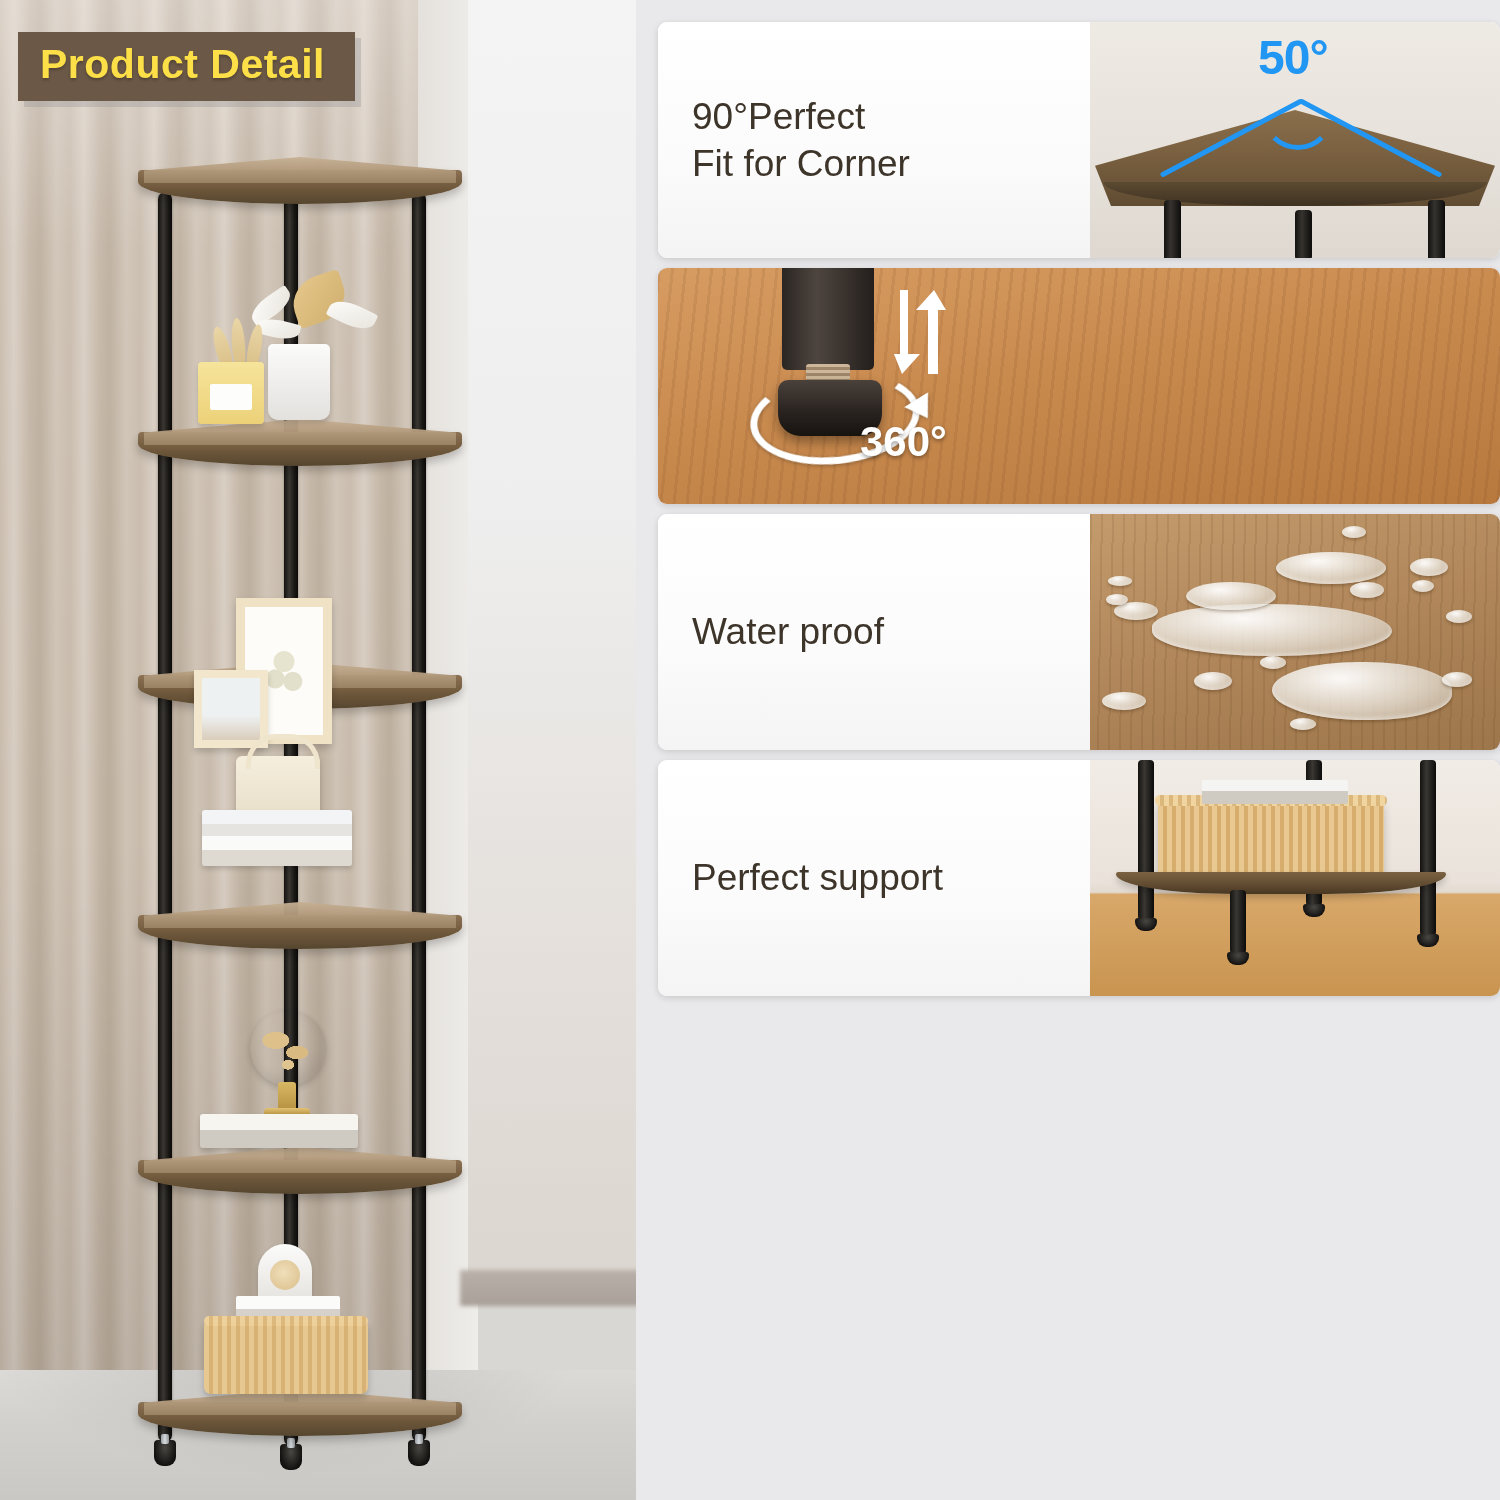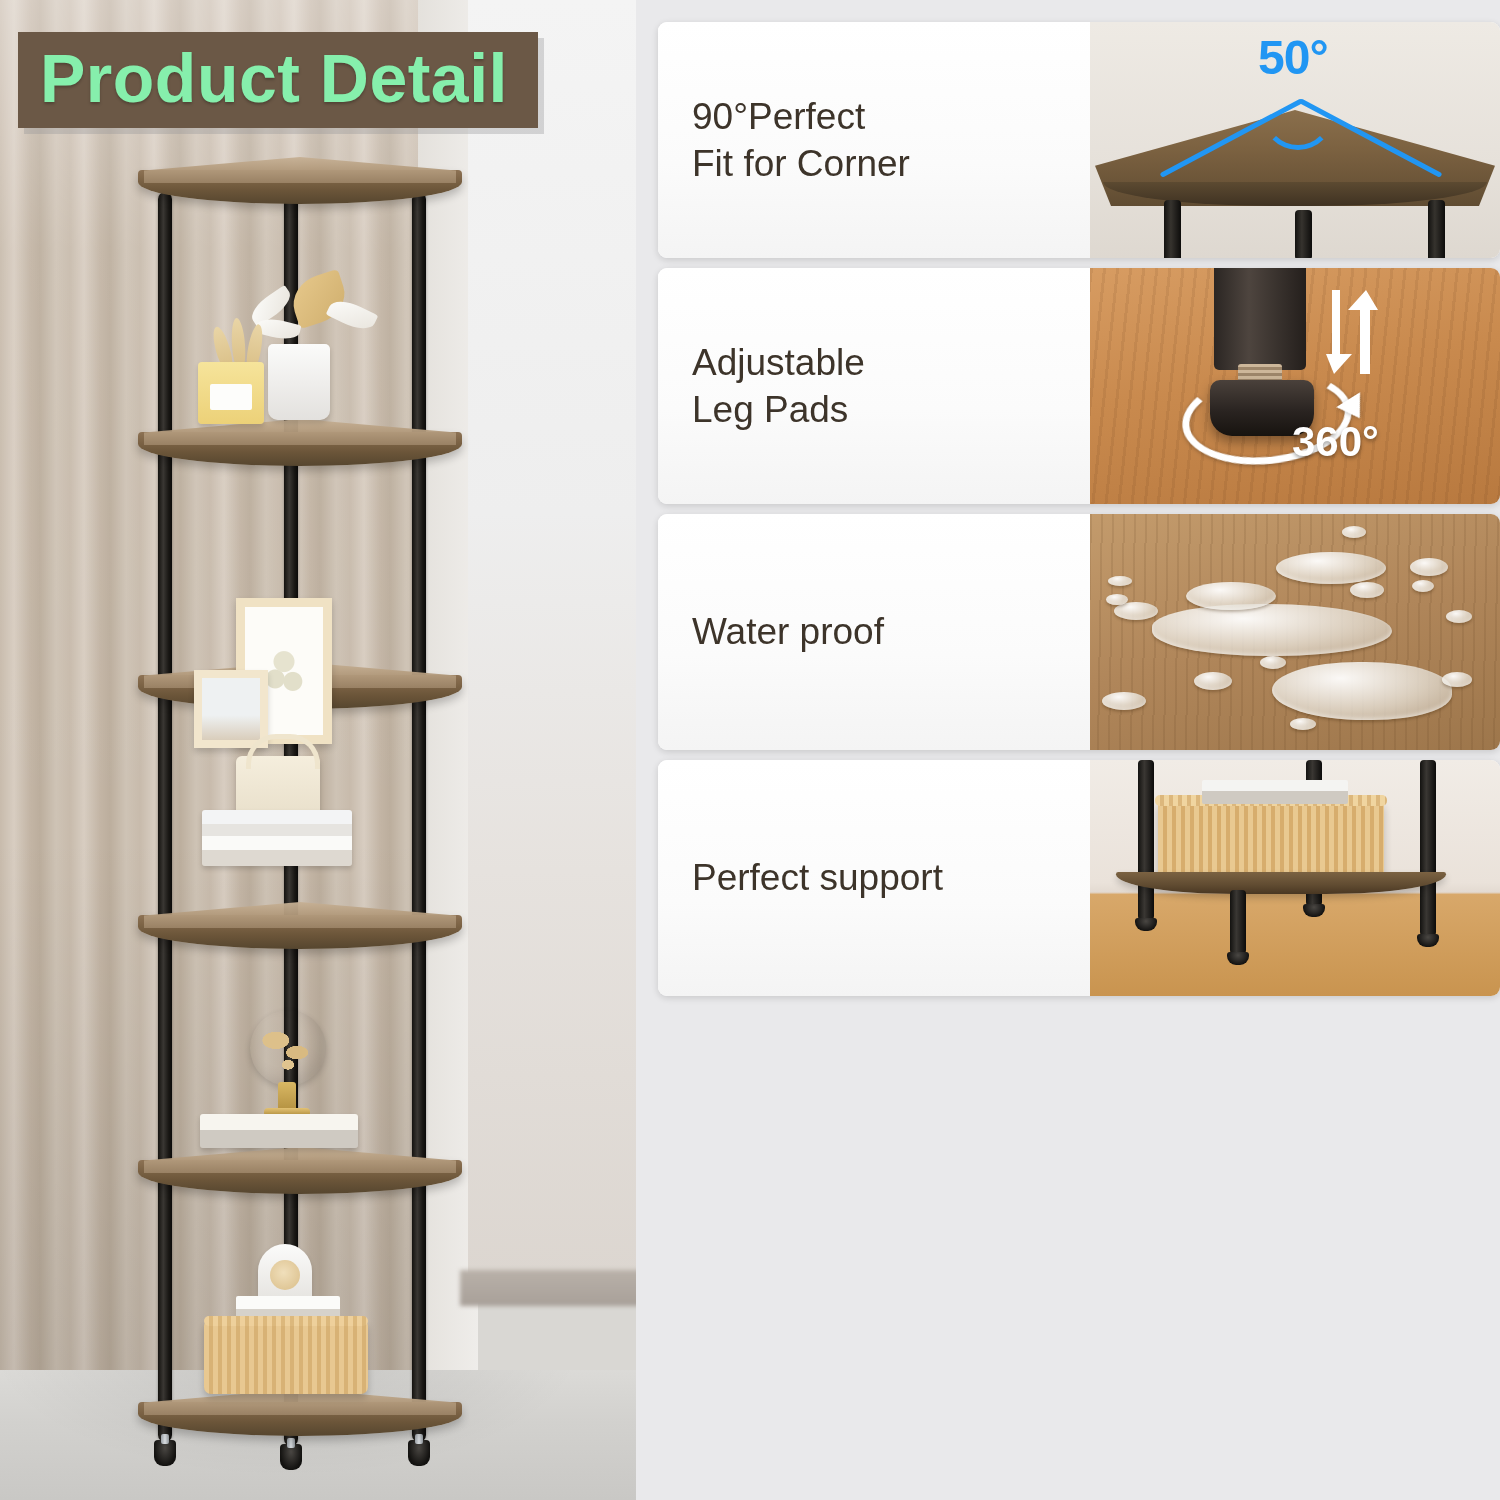--- a/index.html
+++ b/index.html
@@ -226,22 +226,22 @@
 
   
   .banner {
     position:absolute; left:18px; top:32px; z-index:20;
     background:#6b5846;
     padding:12px 30px 16px 22px;
     box-shadow:6px 6px 0 rgba(150,150,152,.35);
   }
   .banner span {
     display:block;
-    color:#86efac;
-    font-size:68px;
+    color:#fde047;
+    font-size:41px;
     font-weight:bold;
     letter-spacing:.5px;
     line-height:1;
     text-shadow:0 2px 3px rgba(0,0,0,.25);
   }
 
   
   .features {
     position:relative; width:864px; height:1500px;
     background:#e9e9eb;
@@ -563,24 +563,20 @@
         <div class="leg" style="left:205px;top:188px;height:50px"></div>
         <div class="leg" style="left:338px"></div>
         <div class="ang-line" style="left:210px;top:76px;width:160px;transform:rotate(28deg)"></div>
         <div class="ang-line" style="left:212px;top:76px;width:160px;transform:rotate(152deg)"></div>
         <div class="ang-arc" style="left:172px;top:56px"></div>
         <span class="ang-text" style="left:168px;top:8px">50°</span>
       </div>
     </div>
 
     <div class="card">
-      <div class="label">
-        <h3>Adjustable
-Leg Pads</h3>
-      </div>
       <div class="photo ph-leg">
         <div class="wood"></div>
         <div class="post"></div>
         <div class="screw"></div>
         <div class="pad"></div>
         <div class="rot-circle"></div>
         <div class="rot-arrow"></div>
         <svg class="ud-arrow" viewBox="0 0 52 84">
           <path d="M34 84 L34 20 L22 20 L40 0 L52 20 L44 20 L44 84 Z" fill="#ffffff"></path>
           <path d="M14 0 L14 64 L26 64 L8 84 L0 64 L6 64 L6 0 Z" fill="#ffffff"></path>

